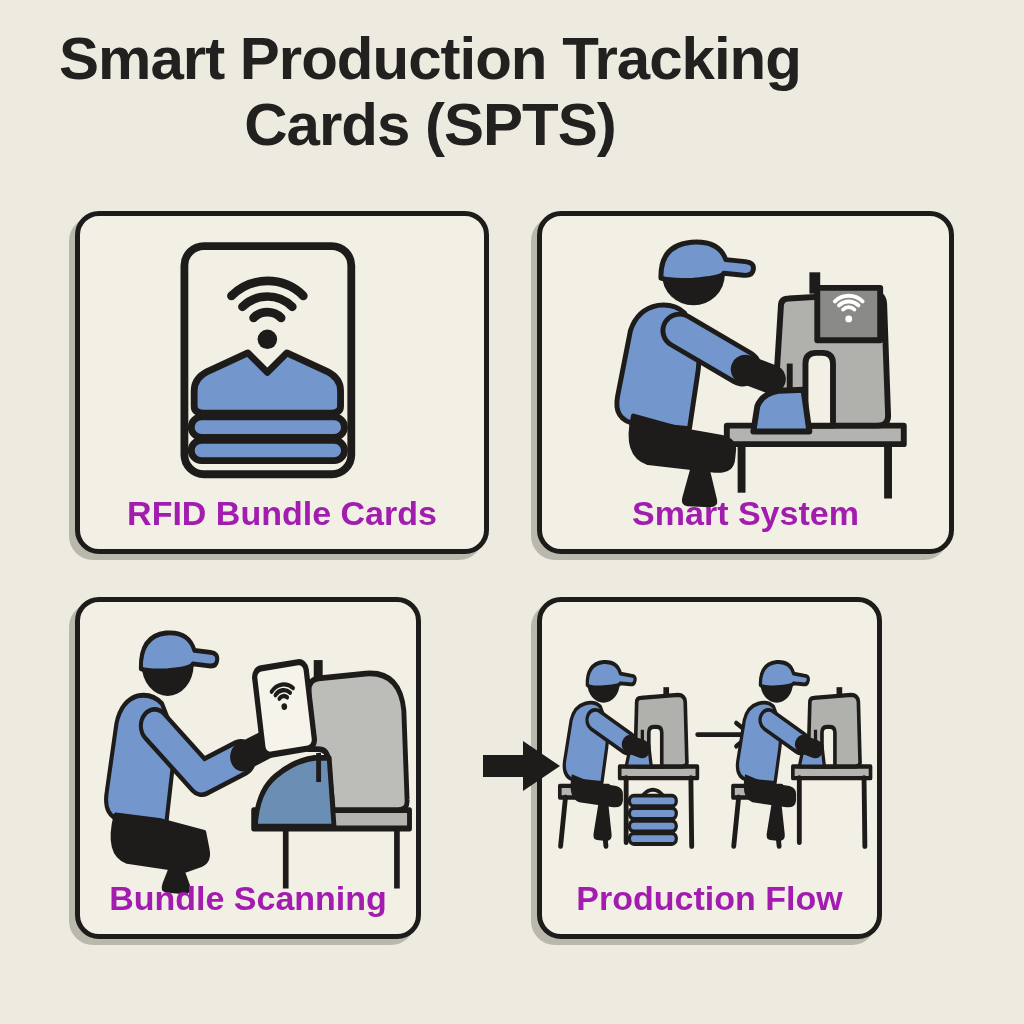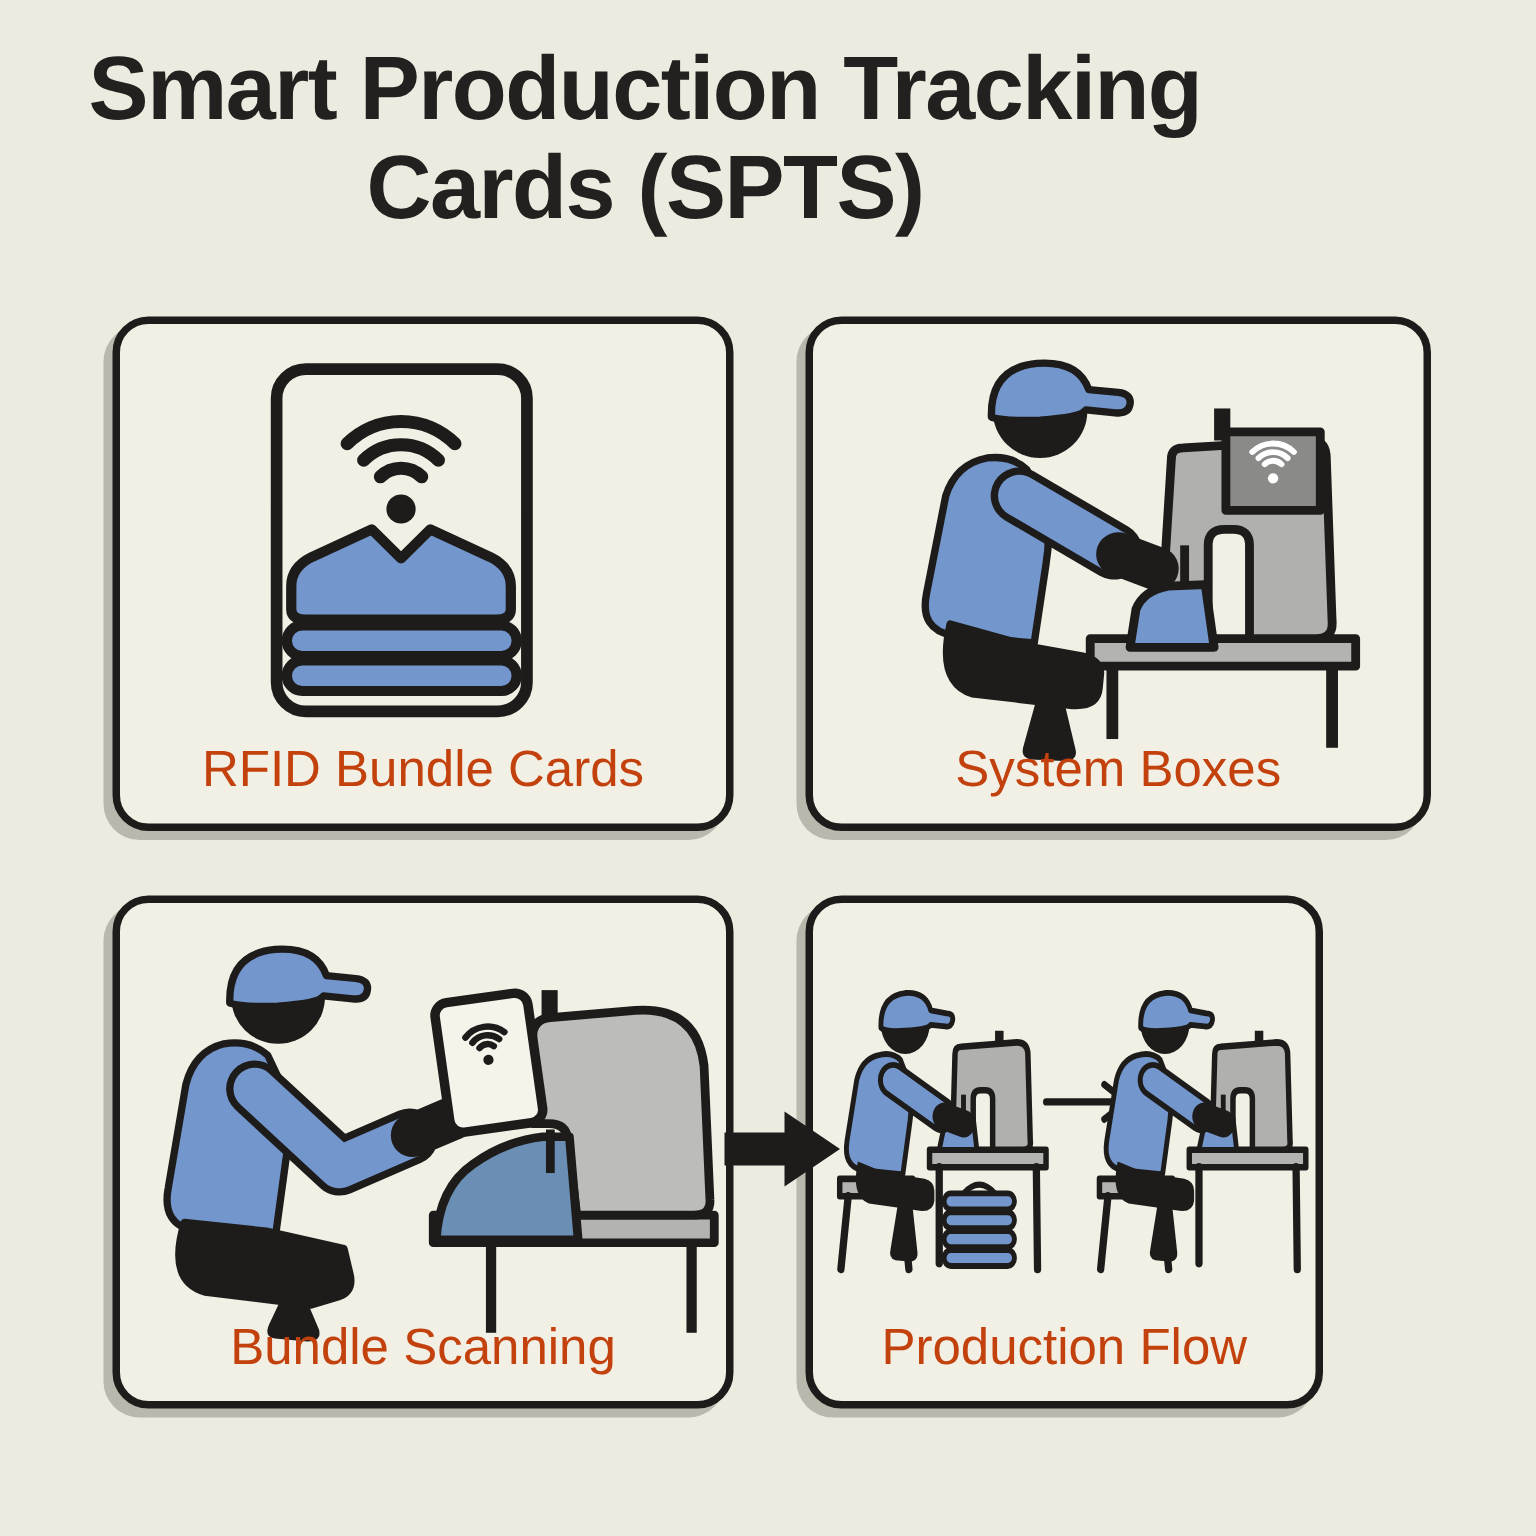--- a/index.html
+++ b/index.html
@@ -25,27 +25,27 @@
     background:#f2efe5;
     border:5px solid #1d1c1a;
     border-radius:24px;
     box-shadow:-6px 6px 0 rgba(71,67,58,0.30);
     box-sizing:border-box;
   }
   .panel svg{position:absolute;inset:0;width:100%;height:100%;}
   .panel-label{
     position:absolute;left:0;right:0;bottom:16px;
     text-align:center;
-    font-weight:400;
+    font-weight:700;
     font-size:34px;
-    color:#c2410c;
+    color:#a21caf;
   }
   #panel-rfid            {left:75px;  top:211px; width:414px; height:343px;}
   #panel-smart-boxes     {left:537px; top:211px; width:417px; height:343px;}
-  #panel-bundle-scanning {left:75px;  top:597px; width:414px; height:342px;}
+  #panel-bundle-scanning {left:75px;  top:597px; width:346px; height:342px;}
   #panel-production-flow {left:537px; top:597px; width:345px; height:342px;}
   .connector{position:absolute;left:468px;top:735px;width:100px;height:62px;z-index:5;}
   .stroke{stroke:#1d1c1a;stroke-linejoin:round;stroke-linecap:round;}
 </style>
 </head>
 <body>
 
 <div class="stage">
 
   <div class="title">
@@ -100,21 +100,21 @@
         <circle cx="154" cy="60" r="32" fill="#1d1c1a"></circle>
         <path d="M121,64 Q120,30 152,27 Q180,25 187,45 L207,47 Q216,48 215,55 Q214,62 205,61 L185,59 Q182,64 154,66 Q130,67 121,64 Z" fill="#7396cd" class="stroke" stroke-width="5"></path>
         <path d="M118,92 Q97,96 90,118 L77,185 Q72,210 95,214 L150,219 L158,165 Q163,135 153,115 L145,100 Q135,90 118,92 Z" fill="#7396cd" class="stroke" stroke-width="5"></path>
         <path d="M140,118 L204,156" stroke="#1d1c1a" stroke-width="39" stroke-linecap="round" fill="none"></path>
         <path d="M140,118 L204,156" stroke="#7396cd" stroke-width="29" stroke-linecap="round" fill="none"></path>
         <path d="M207,158 L233,168" stroke="#1d1c1a" stroke-width="30" stroke-linecap="round" fill="none"></path>
         <path d="M93,206 Q84,246 108,254 L176,262 Q193,263 194,250 L195,240 Q195,231 183,228 L150,222 Z" fill="#1d1c1a" class="stroke" stroke-width="5"></path>
         <path d="M170,258 L178,292 Q180,300 170,300 L148,299 Q140,298 143,289 L152,256 Z" fill="#1d1c1a"></path>
       </g>
     </svg>
-    <div class="panel-label">System Boxes</div>
+    <div class="panel-label">Smart System</div>
   </div>
 
   <div class="panel" id="panel-bundle-scanning">
     <svg viewBox="0 0 414 343" preserveAspectRatio="none">
       <g>
         <rect x="214" y="215" width="192" height="19" fill="#b3b3b0" class="stroke" stroke-width="6"></rect>
         <rect x="250" y="234" width="7" height="62" fill="#1d1c1a"></rect>
         <rect x="387" y="234" width="7" height="62" fill="#1d1c1a"></rect>
       </g>
       <g>

